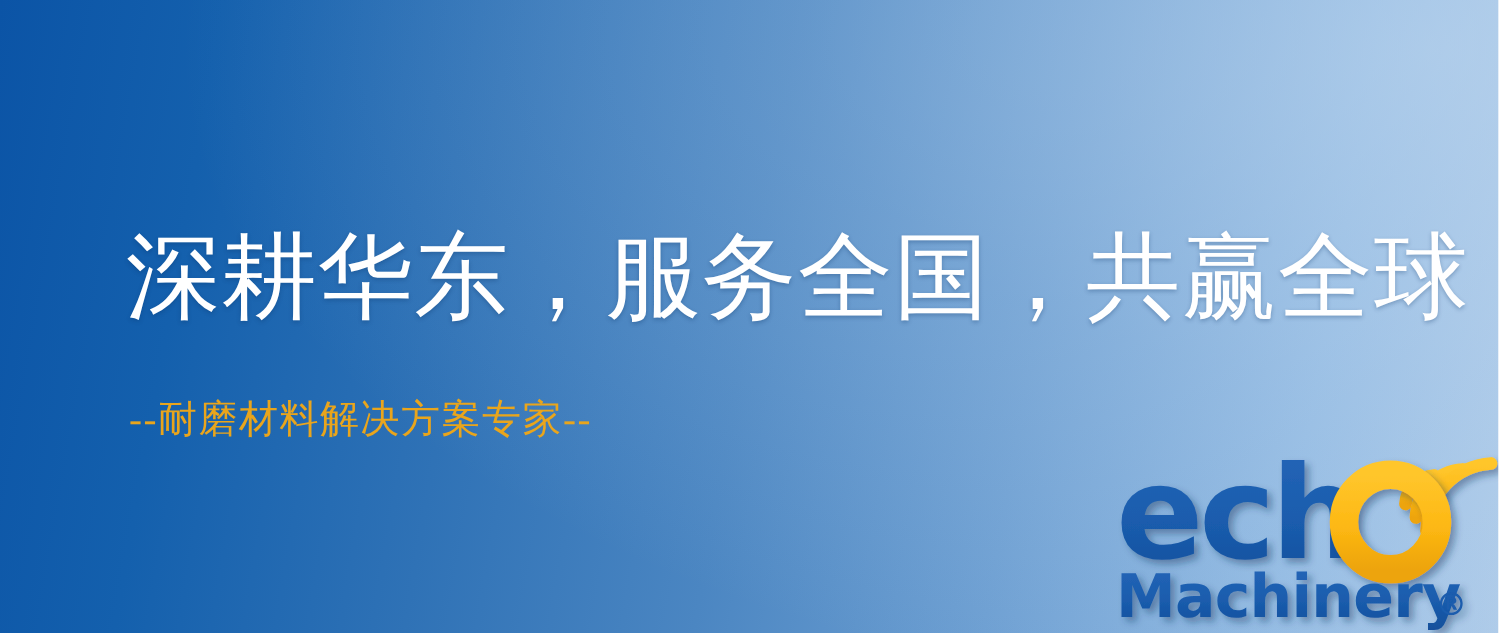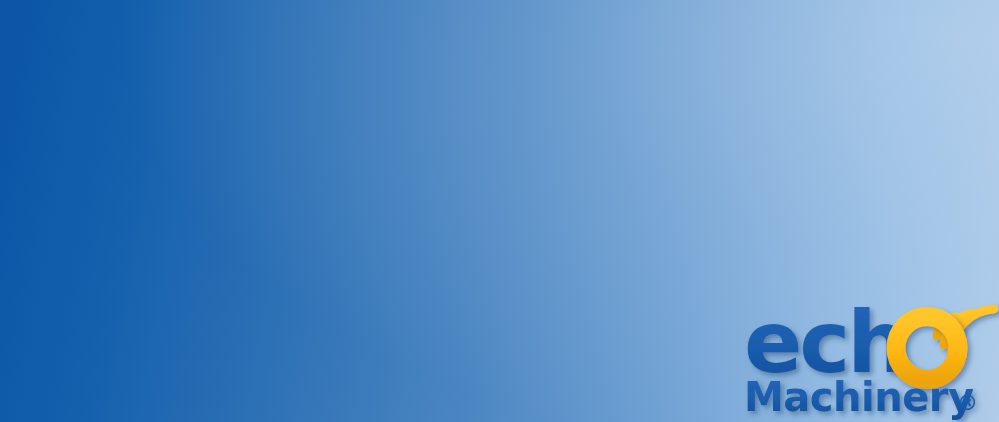--- a/index.html
+++ b/index.html
@@ -86,21 +86,23 @@
   .logo-wordmark {
     font-family: "DejaVu Sans", "Liberation Sans", sans-serif;
     font-weight: bold;
   }
 </style>
 </head>
 <body>
 
 <div id="banner">
 
+  <h1 class="headline">深耕华东，服务全国，共赢全球</h1>
 
+  <p class="subtitle">--耐磨材料解决方案专家--</p>
 
   <div class="logo">
     <svg viewBox="0 0 255 130" xmlns="http://www.w3.org/2000/svg" aria-hidden="true">
       <defs>
         <filter id="logoShadow" x="-30%" y="-30%" width="180%" height="180%">
           <feDropShadow dx="3" dy="3" stdDeviation="2.4" flood-color="#12365f" flood-opacity="0.42"></feDropShadow>
         </filter>
         <linearGradient id="blueGrad" x1="0" y1="0" x2="0" y2="1">
           <stop offset="0%" stop-color="#2566b8"></stop>
           <stop offset="55%" stop-color="#1a5cad"></stop>

